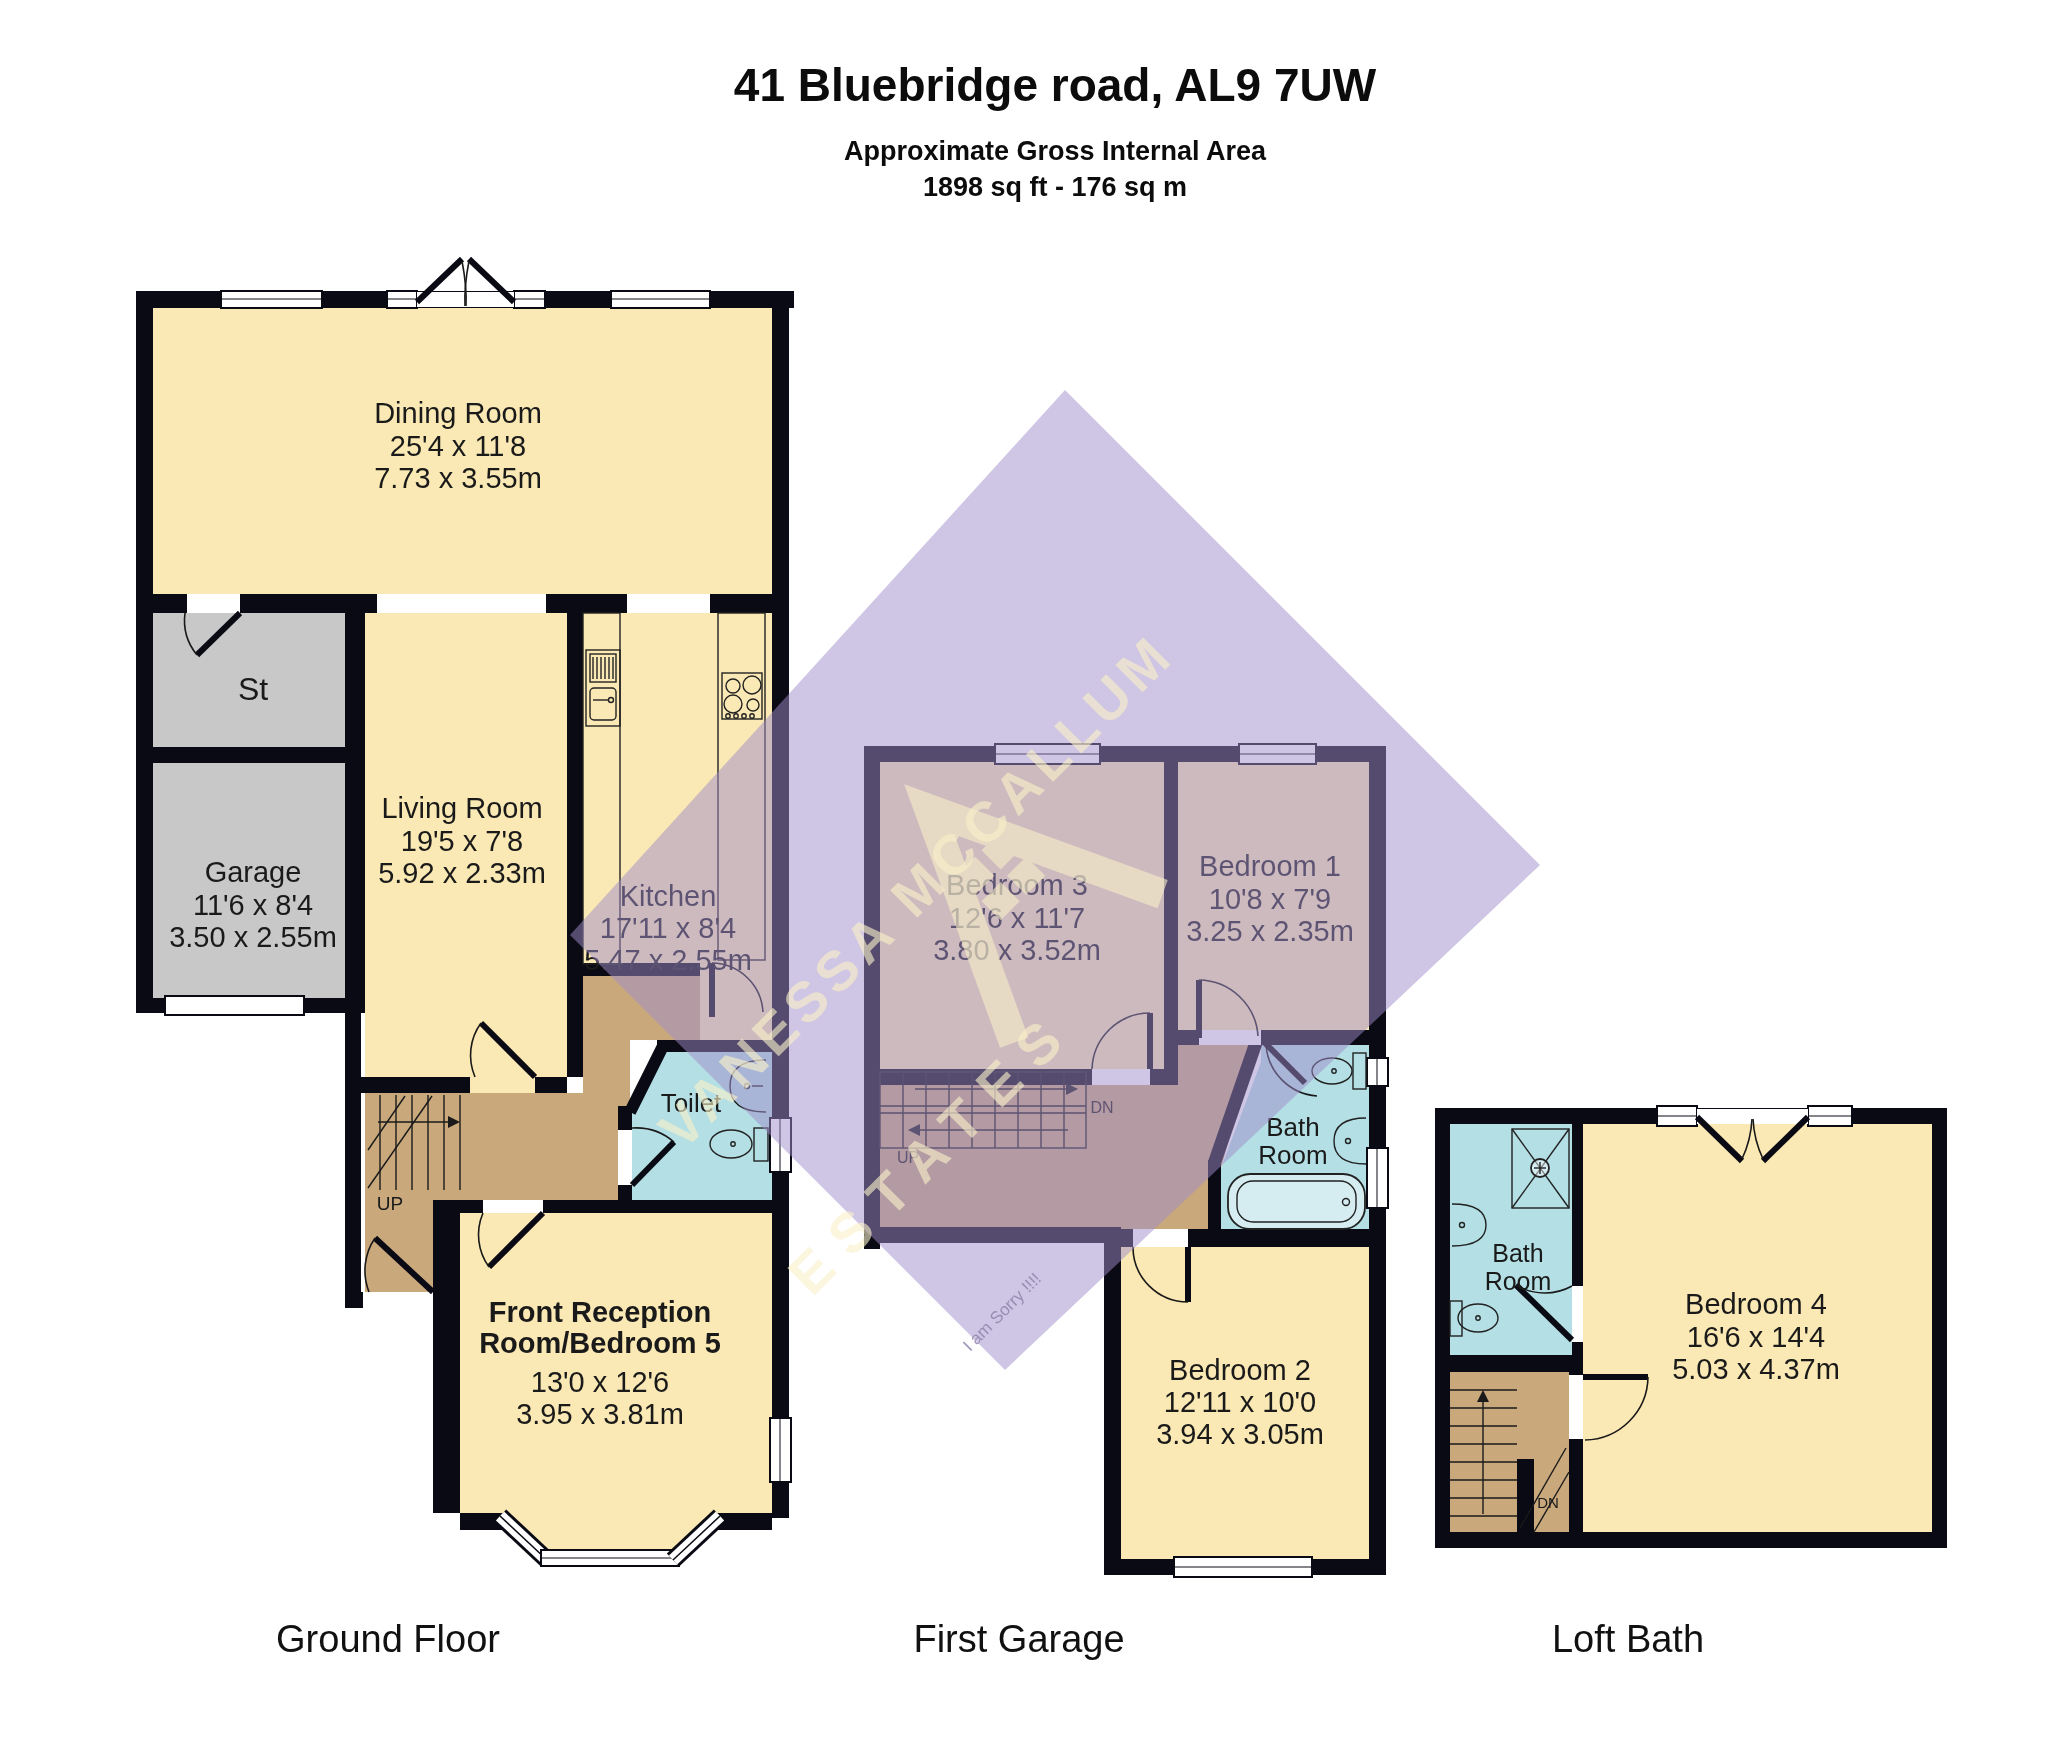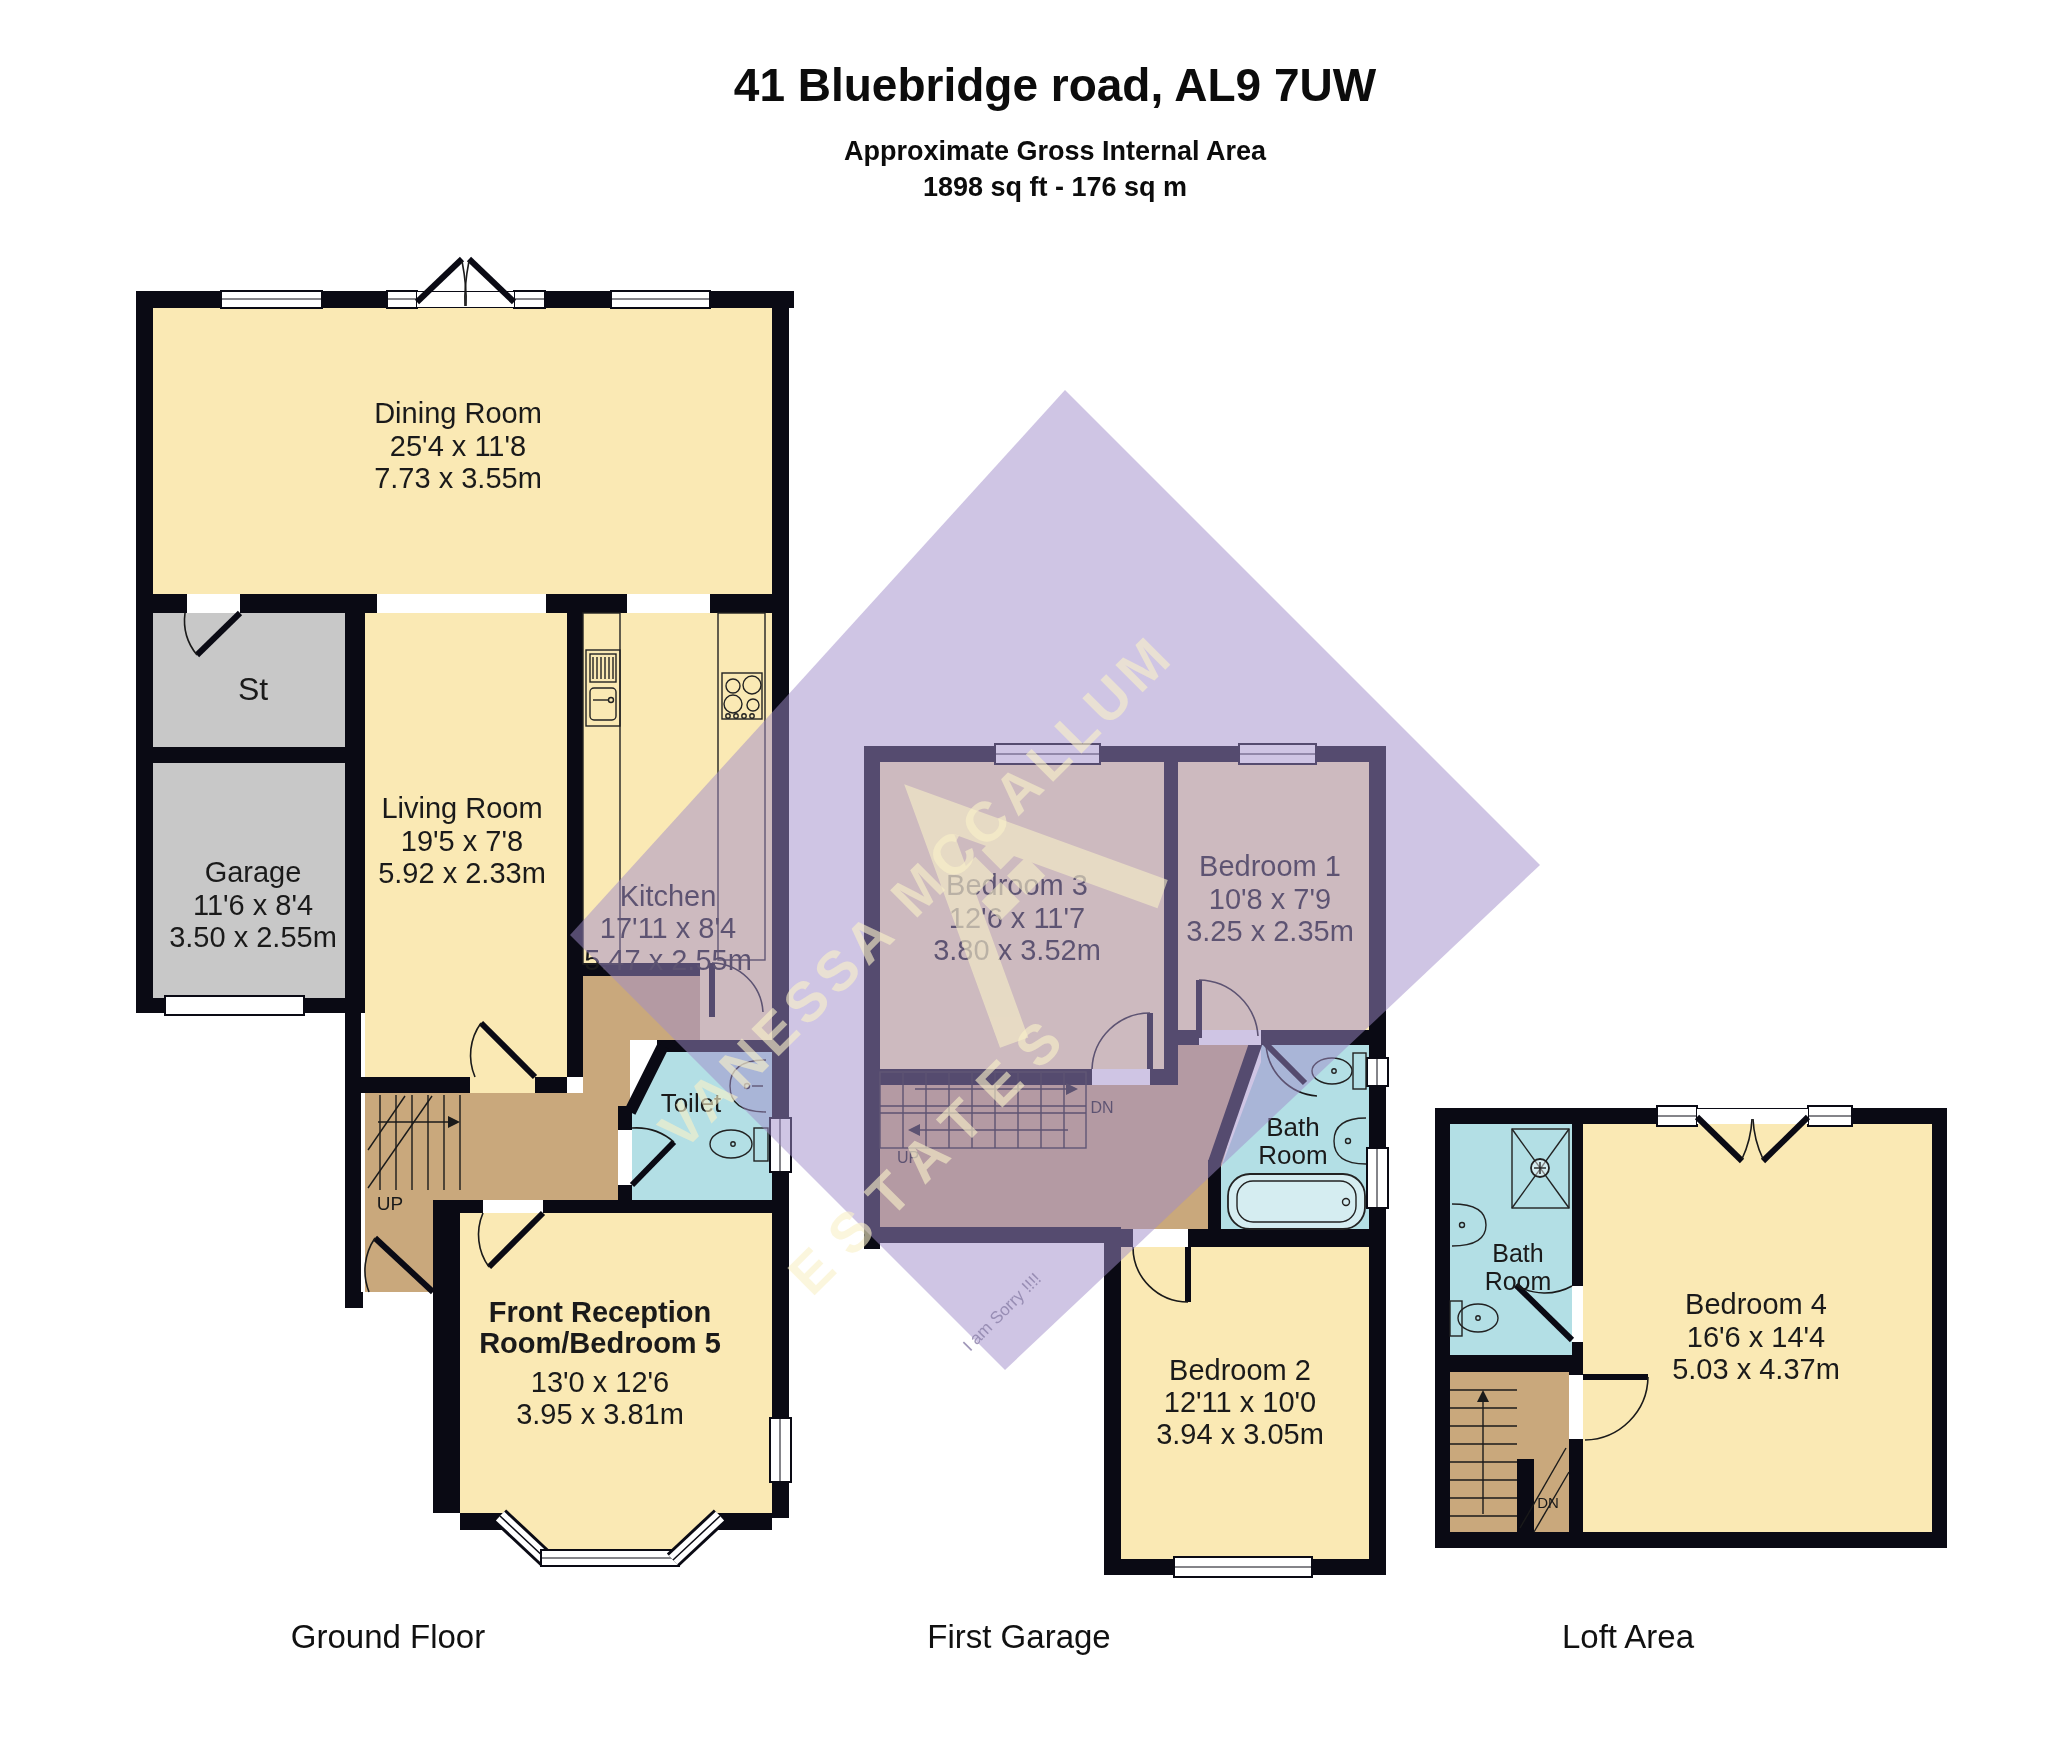--- a/index.html
+++ b/index.html
@@ -2,21 +2,21 @@
 <html><head>
 <meta charset="utf-8">
 <style>
   html,body{margin:0;padding:0;background:#fff;}
   #canvas{position:relative;width:2048px;height:1748px;background:#fff;overflow:hidden;
           font-family:"Liberation Sans", sans-serif;}
   .hdr{position:absolute;left:0;width:2110px;text-align:center;color:#0c0c0c;}
   #title{top:58px;font-size:46px;font-weight:bold;letter-spacing:0px;}
   #sub1{top:136px;font-size:27px;font-weight:bold;}
   #sub2{top:172px;font-size:27px;font-weight:bold;}
-  .caption{position:absolute;transform:translateX(-50%);font-size:33px;color:#111;}
+  .caption{position:absolute;transform:translateX(-50%);font-size:38px;color:#111;}
   svg{position:absolute;overflow:visible;}
   .wall{fill:#0a0a14;}
   .win{fill:#ffffff;stroke:#0a0a14;stroke-width:2;}
   .winline{stroke:#0a0a14;stroke-width:1;}
   .arc{fill:none;stroke:#1a1a1a;stroke-width:1.6;}
   .leaf{stroke:#0a0a14;stroke-width:6;stroke-linecap:butt;}
   .fix{fill:rgba(255,255,255,0.45);stroke:#222;stroke-width:1.8;}
   .fixl{fill:none;stroke:#222;stroke-width:1.4;}
   .tread{stroke:#1a1a1a;stroke-width:1.4;}
   .rmname{font-size:29px;fill:#1a1a1a;text-anchor:middle;}
@@ -426,15 +426,15 @@
       <rect x="972" y="882" width="27" height="27" fill="#F8F0C8"></rect>
       <rect x="1008" y="882" width="27" height="27" fill="#F8F0C8"></rect>
     </g>
     <text transform="rotate(-45 930 905)" x="930" y="905" text-anchor="middle" font-size="56" font-weight="bold" letter-spacing="6" fill-opacity="0.62" fill="#F8F0C8">VANESSA MCCALLUM</text>
     <text transform="rotate(-45 945 1165)" x="945" y="1165" text-anchor="middle" font-size="56" font-weight="bold" letter-spacing="18" fill-opacity="0.62" fill="#F8F0C8">ESTATES</text>
     <text transform="rotate(-45 1006 1316)" x="1006" y="1316" text-anchor="middle" font-size="17" fill="#8e84ab" fill-opacity="0.85">I am Sorry !!!!</text>
   </svg>
 
   <div class="caption" style="left:388px;top:1618px">Ground Floor</div>
   <div class="caption" style="left:1019px;top:1618px">First Garage</div>
-  <div class="caption" style="left:1628px;top:1618px">Loft Area</div>
+  <div class="caption" style="left:1628px;top:1618px">Loft Bath</div>
 
 </div>
 
 </body></html>

